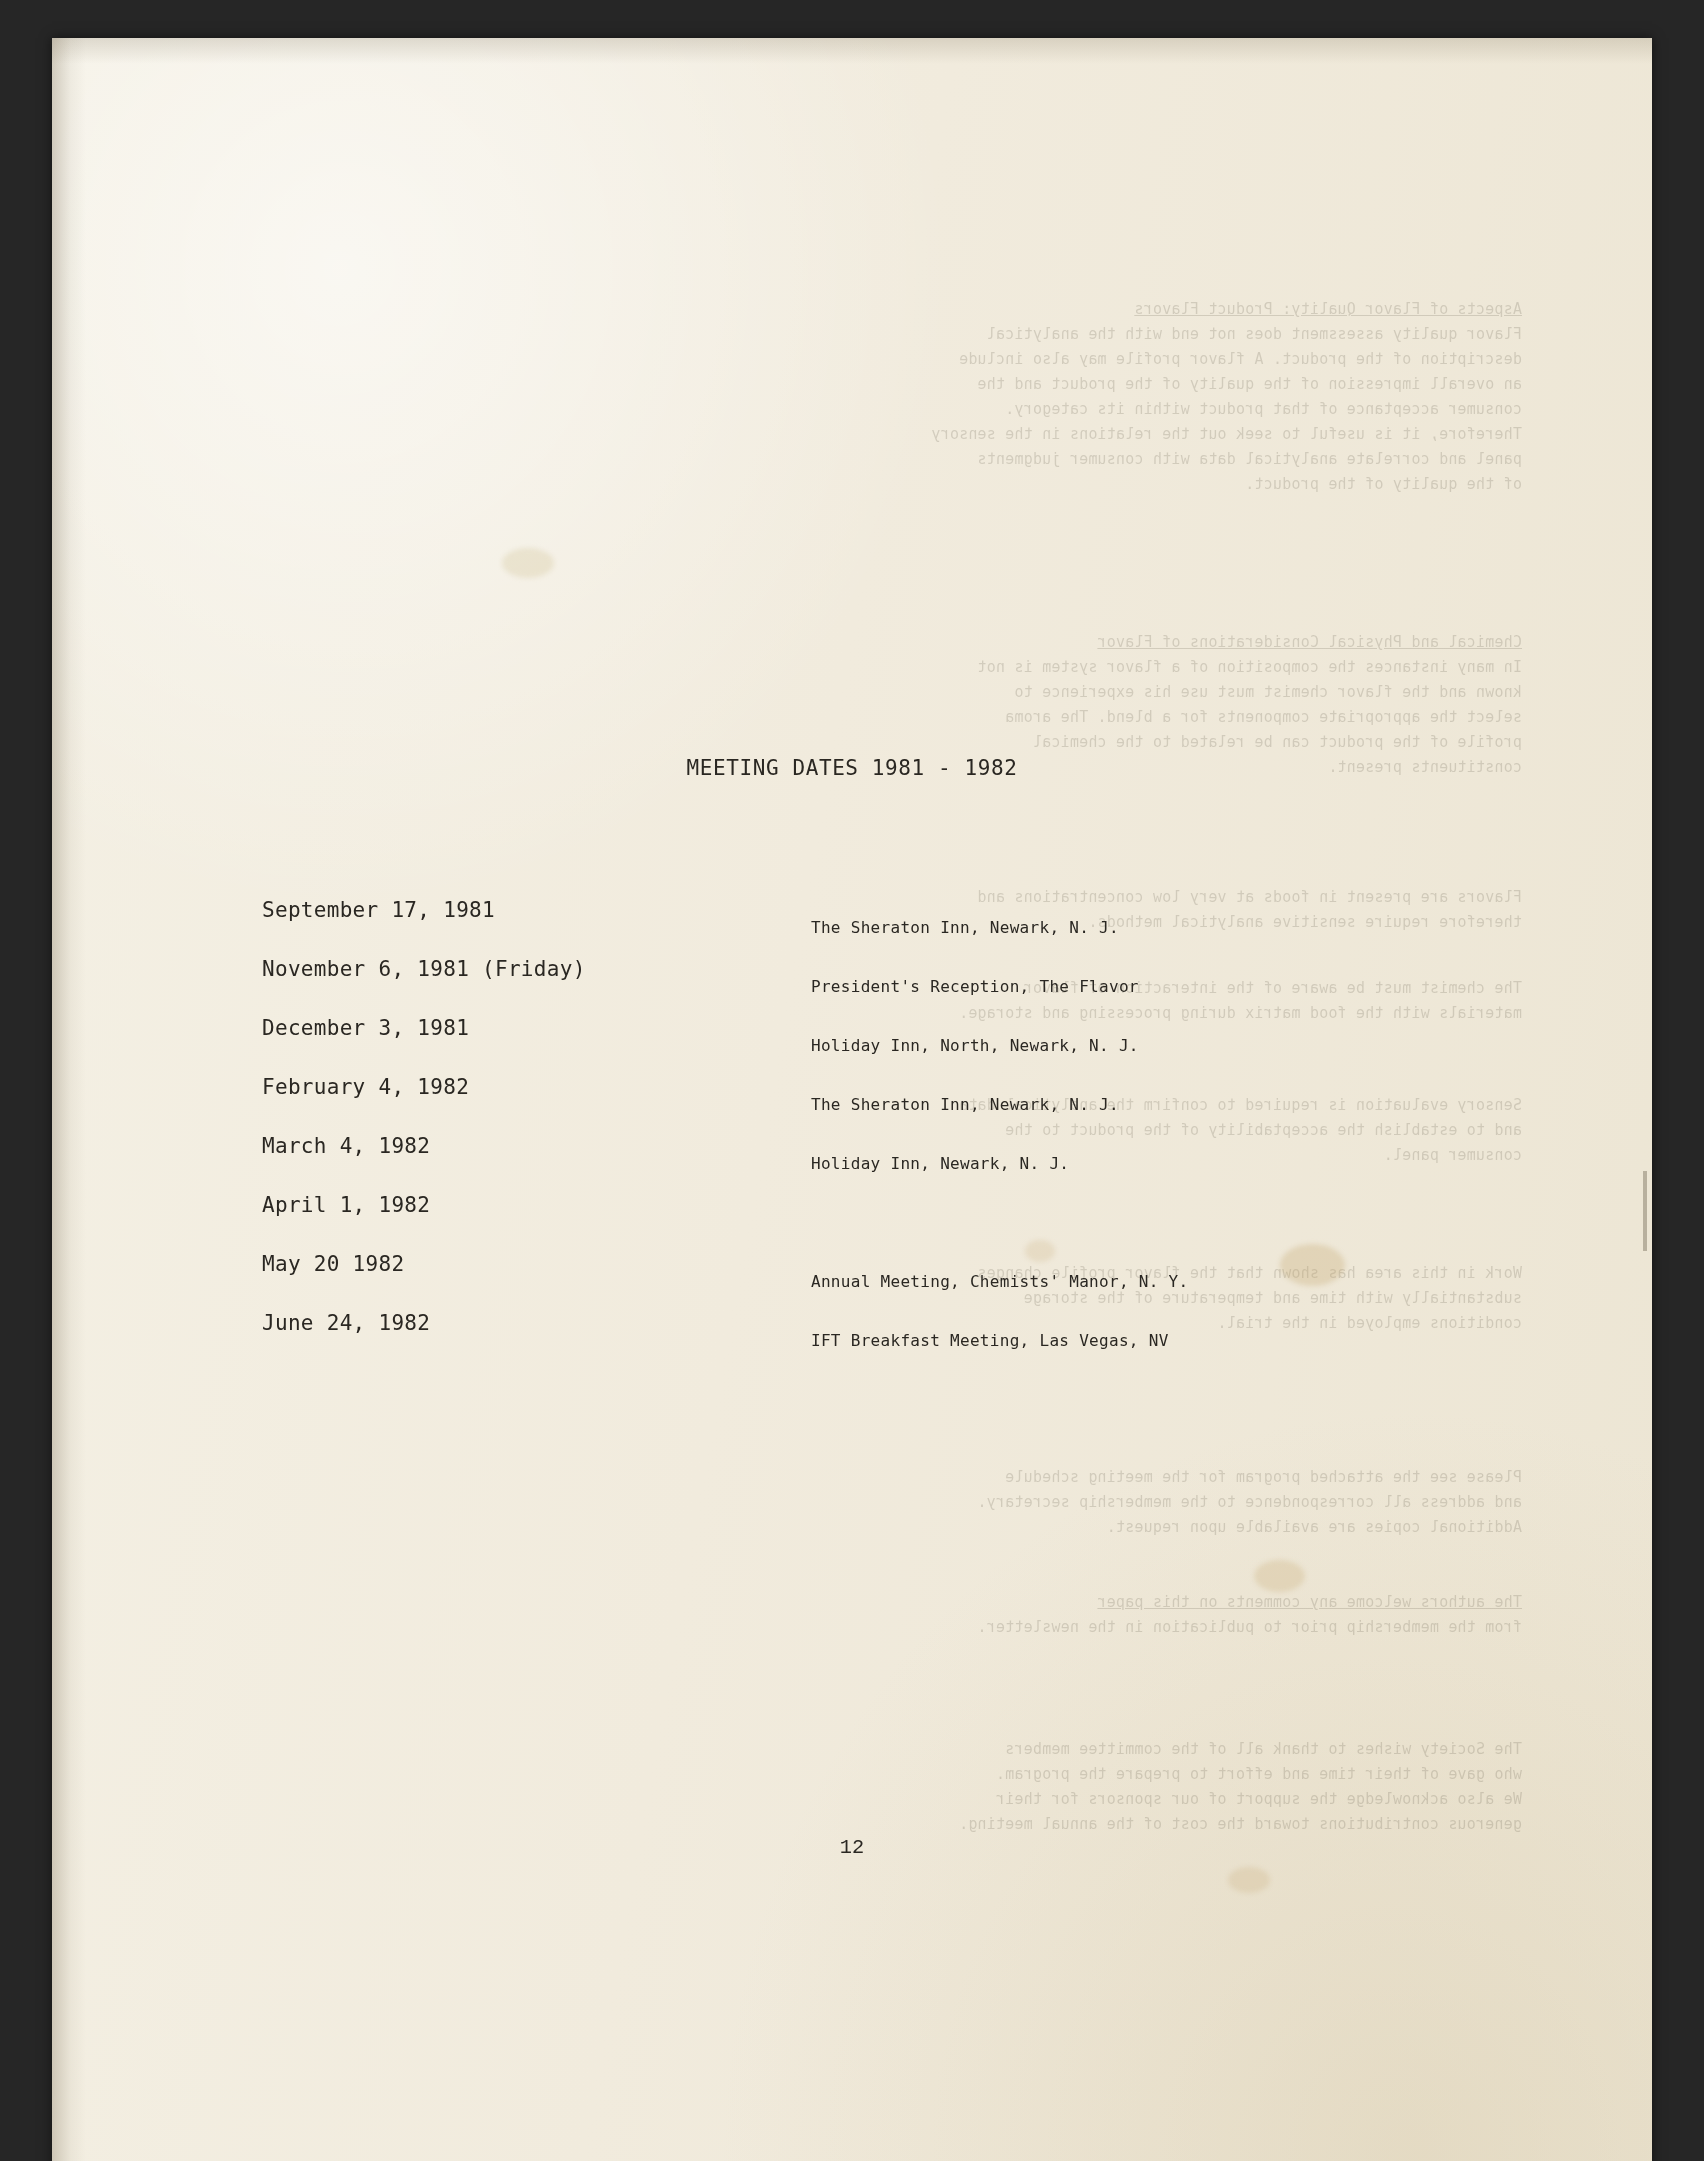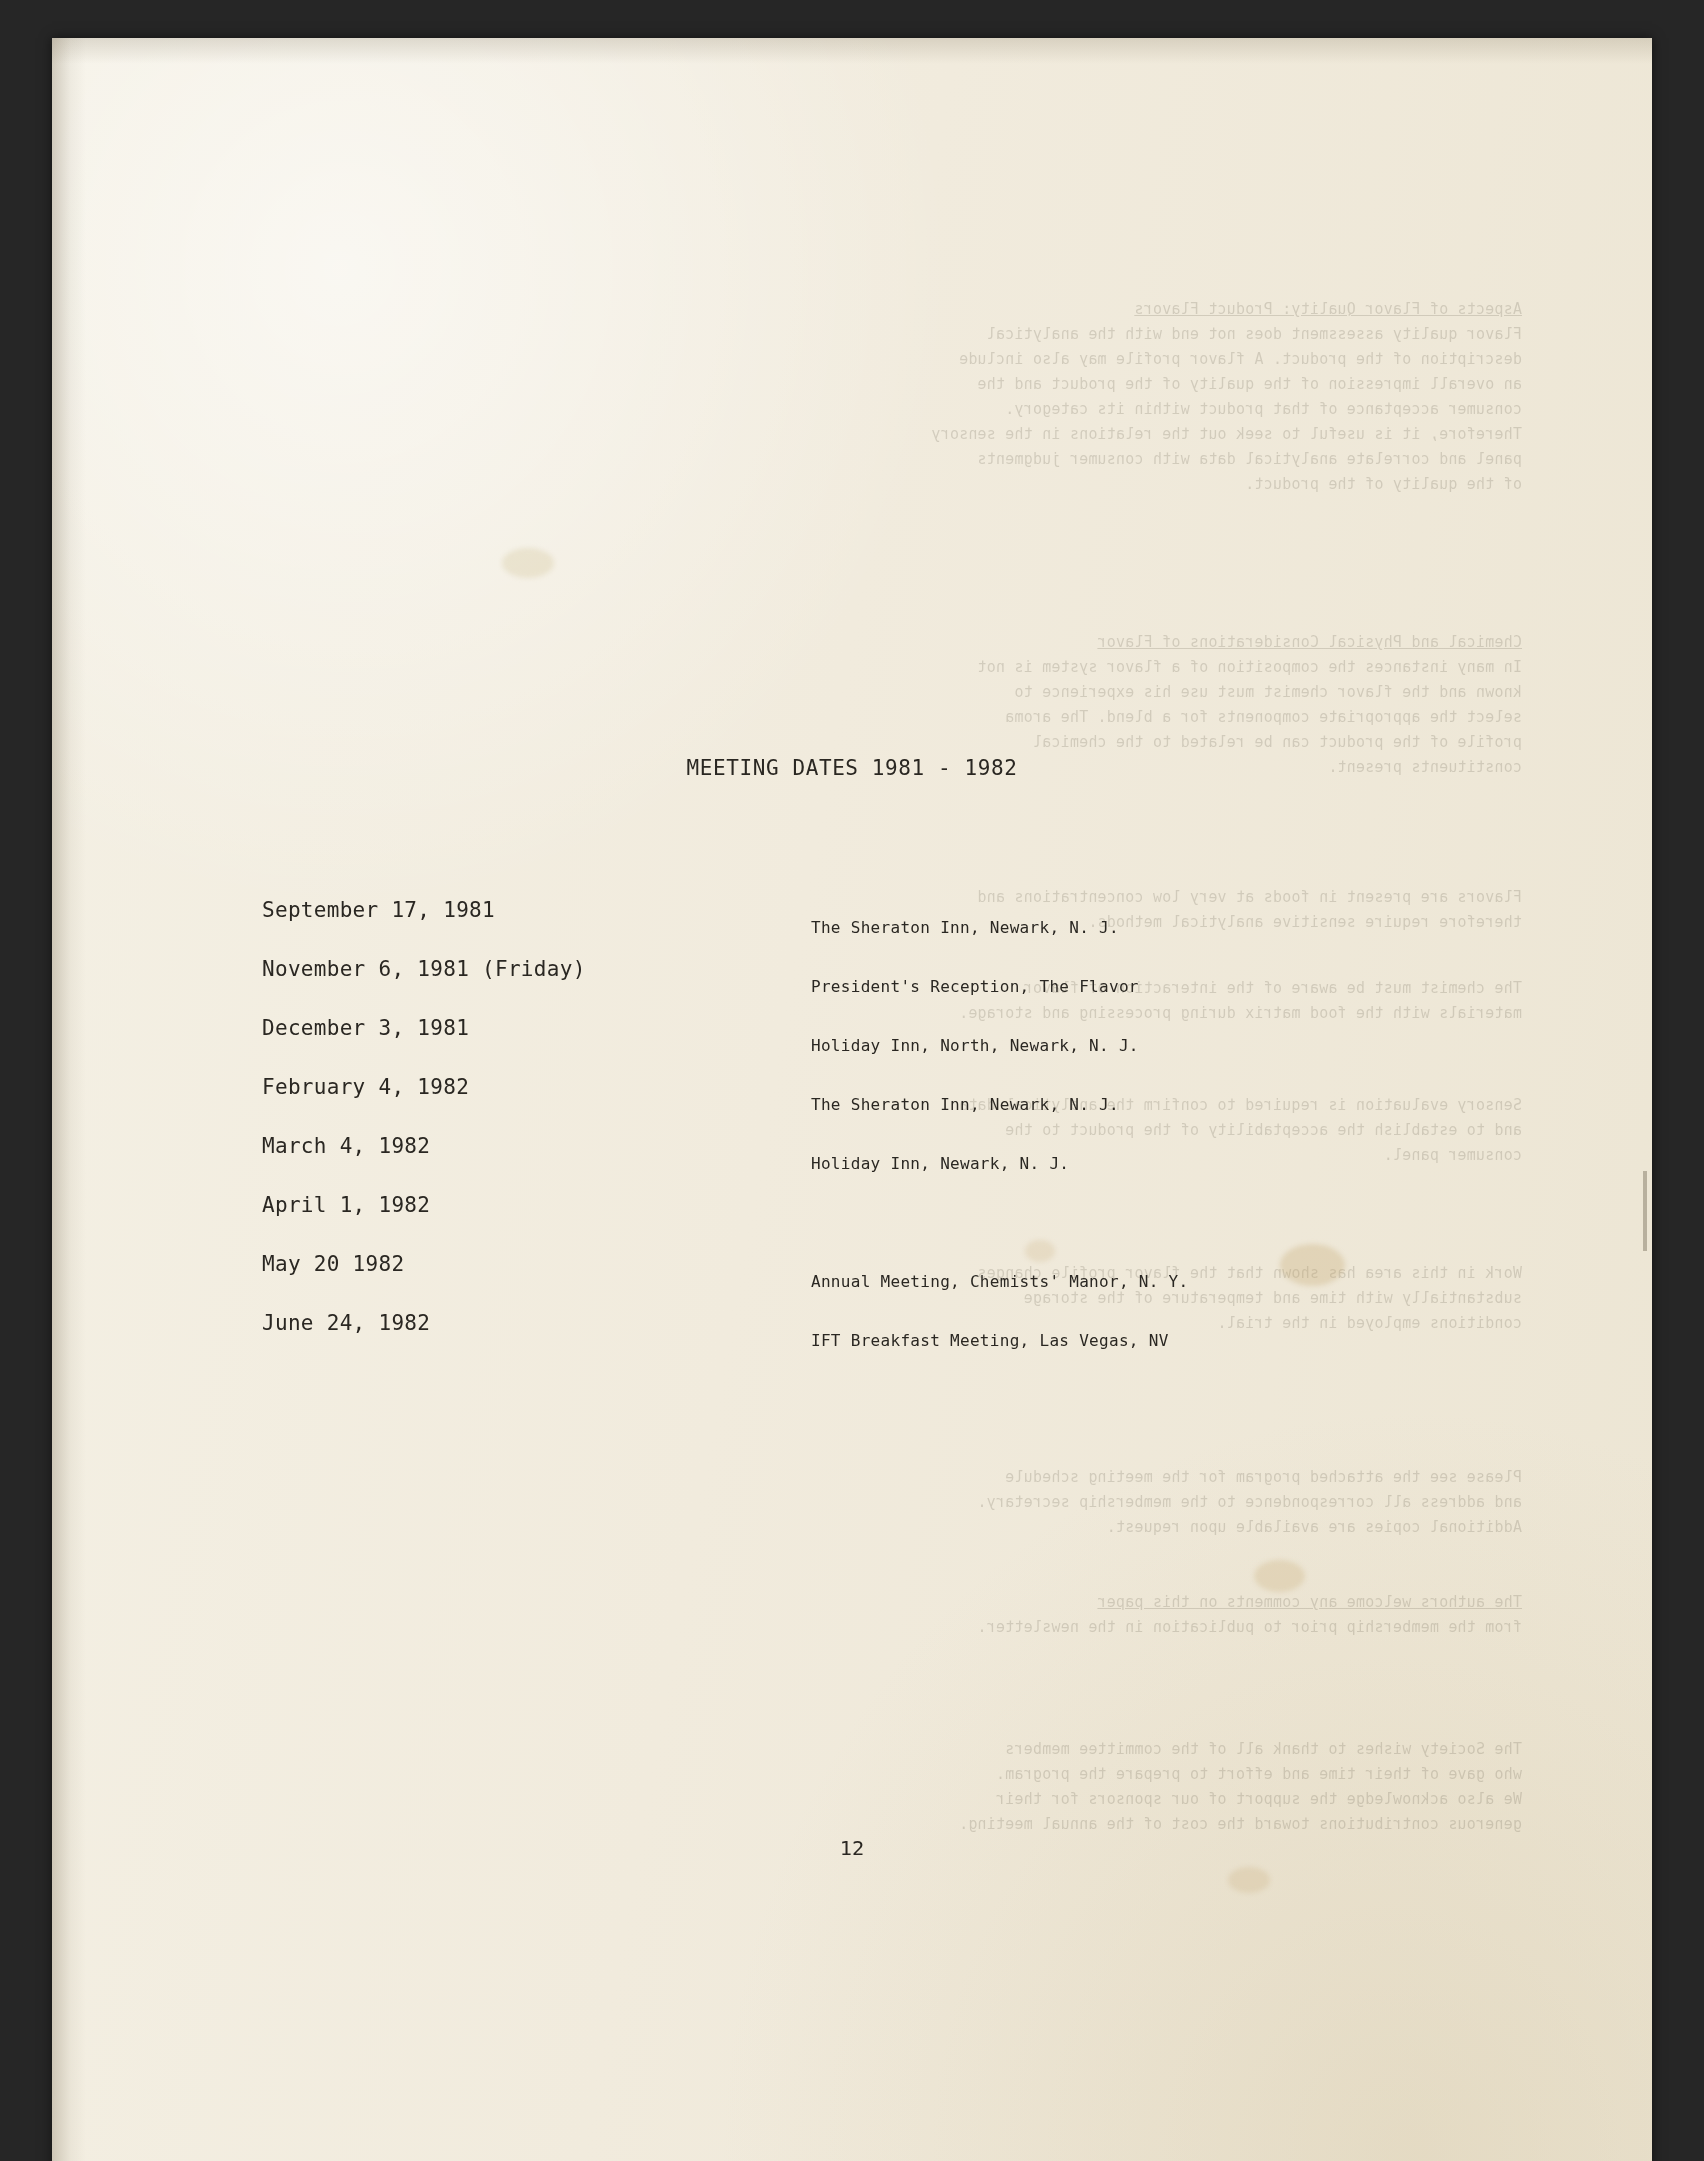--- a/index.html
+++ b/index.html
@@ -142,20 +142,21 @@
     white-space: pre;
     margin-top: 20px;
   }
   .page-number {
     position: absolute;
     left: 0;
     top: 1798px;
     width: 100%;
     text-align: center;
     font-size: 20.3px;
+    font-family: Liberation Mono, monospace;
   }
 </style>
 </head>
 <body>
 
 <div class="scan-bg"></div>
 
 <div class="page">
   <div class="paper-tone"></div>
 

